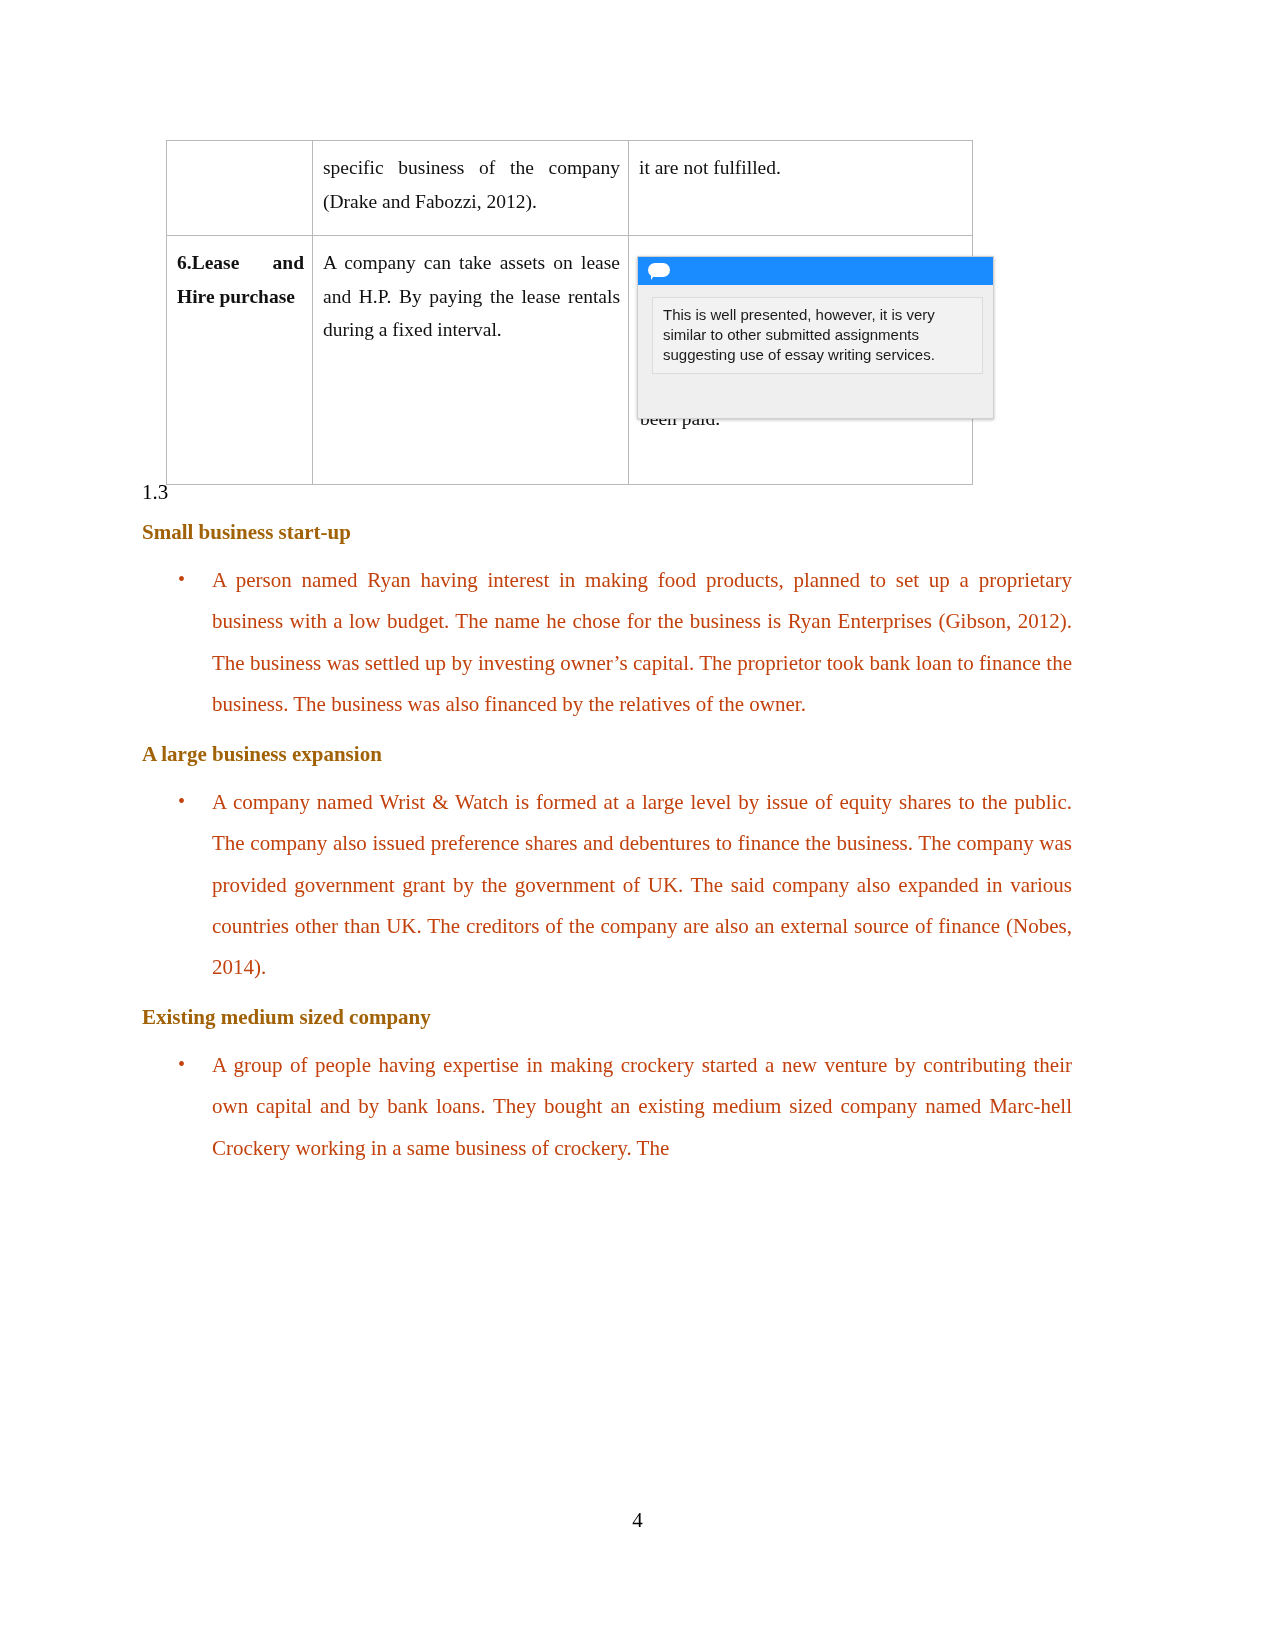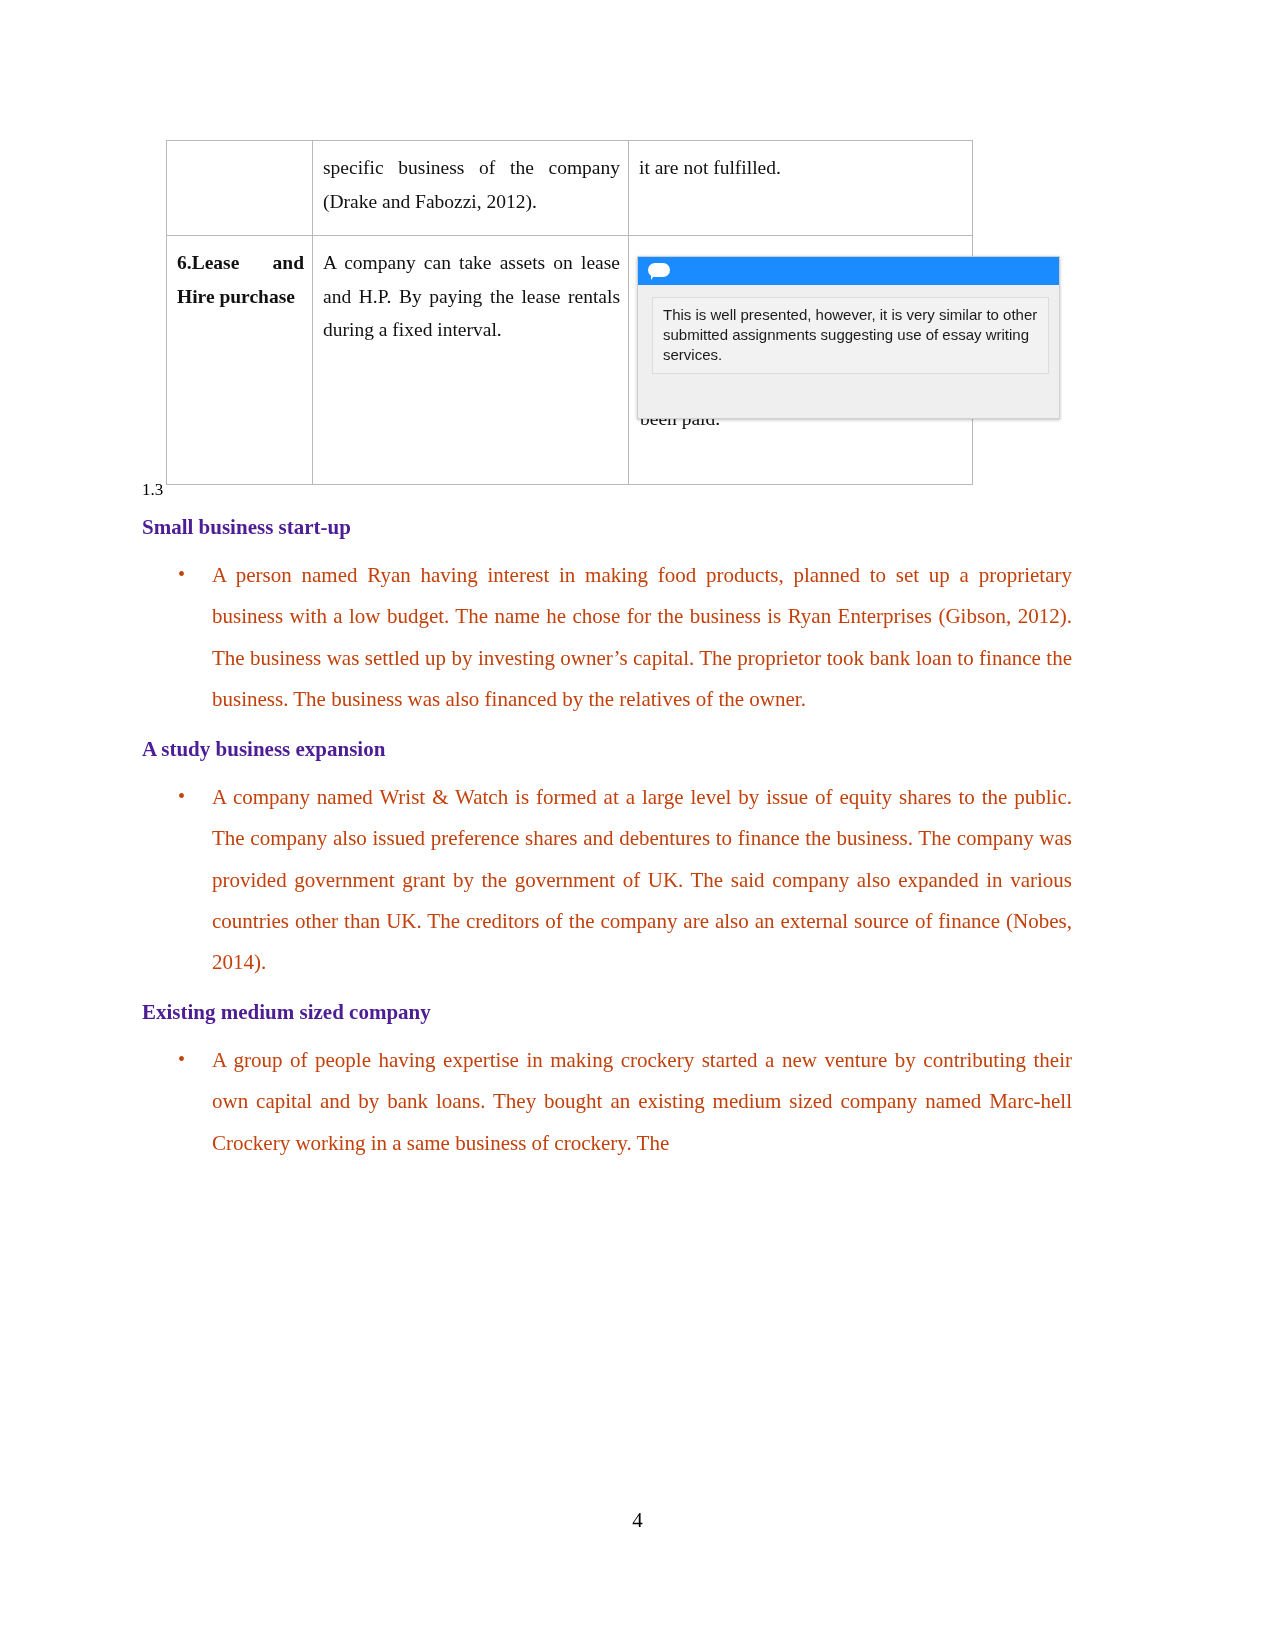--- a/index.html
+++ b/index.html
@@ -67,21 +67,21 @@
     font-size: 19.5px;
     color: #111111;
     white-space: nowrap;
   }
 
   
   .comment-popup {
     position: absolute;
     left: 637px;
     top: 256px;
-    width: 423px;
+    width: 357px;
     height: 163px;
     background: #efefef;
     border: 1px solid #d0d0d0;
     box-shadow: 0 1px 3px rgba(0,0,0,0.25);
     box-sizing: border-box;
     z-index: 40;
   }
   .comment-header {
     height: 28px;
     background: #1a8cff;
@@ -127,36 +127,36 @@
 
   
   .content {
     position: absolute;
     left: 142px;
     top: 480px;
     width: 930px;
   }
   .sec-num {
     font-family: "Liberation Serif", serif;
-    font-size: 17px;
+    font-size: 21px;
     margin: 0 0 14px 0;
     display: inline-block;
   }
   p.body-line {
     font-family: "Liberation Serif", serif;
     font-size: 21px;
     line-height: 1.42;
     margin: 0 0 14px 0;
     color: #000000;
   }
   h3.red-head {
     font-family: "Liberation Serif", serif;
     font-size: 21px;
     font-weight: bold;
-    color: #4c1d95;
+    color: #a16207;
     margin: 0 0 14px 0;
     line-height: 1.3;
   }
   ul.bullets {
     list-style: none;
     margin: 0 0 16px 0;
     padding: 0;
   }
   ul.bullets li {
     position: relative;
@@ -232,21 +232,21 @@
   <div class="content">
 
     <div class="sec-num">1.3</div>
 
 
     <h3 class="red-head">Small business start-up</h3>
     <ul class="bullets">
       <li>A person named Ryan having interest in making food products, planned to set up a proprietary business with a low budget. The name he chose for the business is Ryan Enterprises (Gibson, 2012). The business was settled up by investing owner’s capital. The proprietor took bank loan to finance the business. The business was also financed by the relatives of the owner.</li>
     </ul>
 
-    <h3 class="red-head">A study business expansion</h3>
+    <h3 class="red-head">A large business expansion</h3>
     <ul class="bullets">
       <li>A company named Wrist &amp; Watch is formed at a large level by issue of equity shares to the public. The company also issued preference shares and debentures to finance the business. The company was provided government grant by the government of UK. The said company also expanded in various countries other than UK. The creditors of the company are also an external source of finance (Nobes, 2014).</li>
     </ul>
 
     <h3 class="red-head">Existing medium sized company</h3>
     <ul class="bullets">
       <li>A group of people having expertise in making crockery started a new venture by contributing their own capital and by bank loans. They bought an existing medium sized company named Marc-hell Crockery working in a same business of crockery. The</li>
     </ul>
 
   </div>

